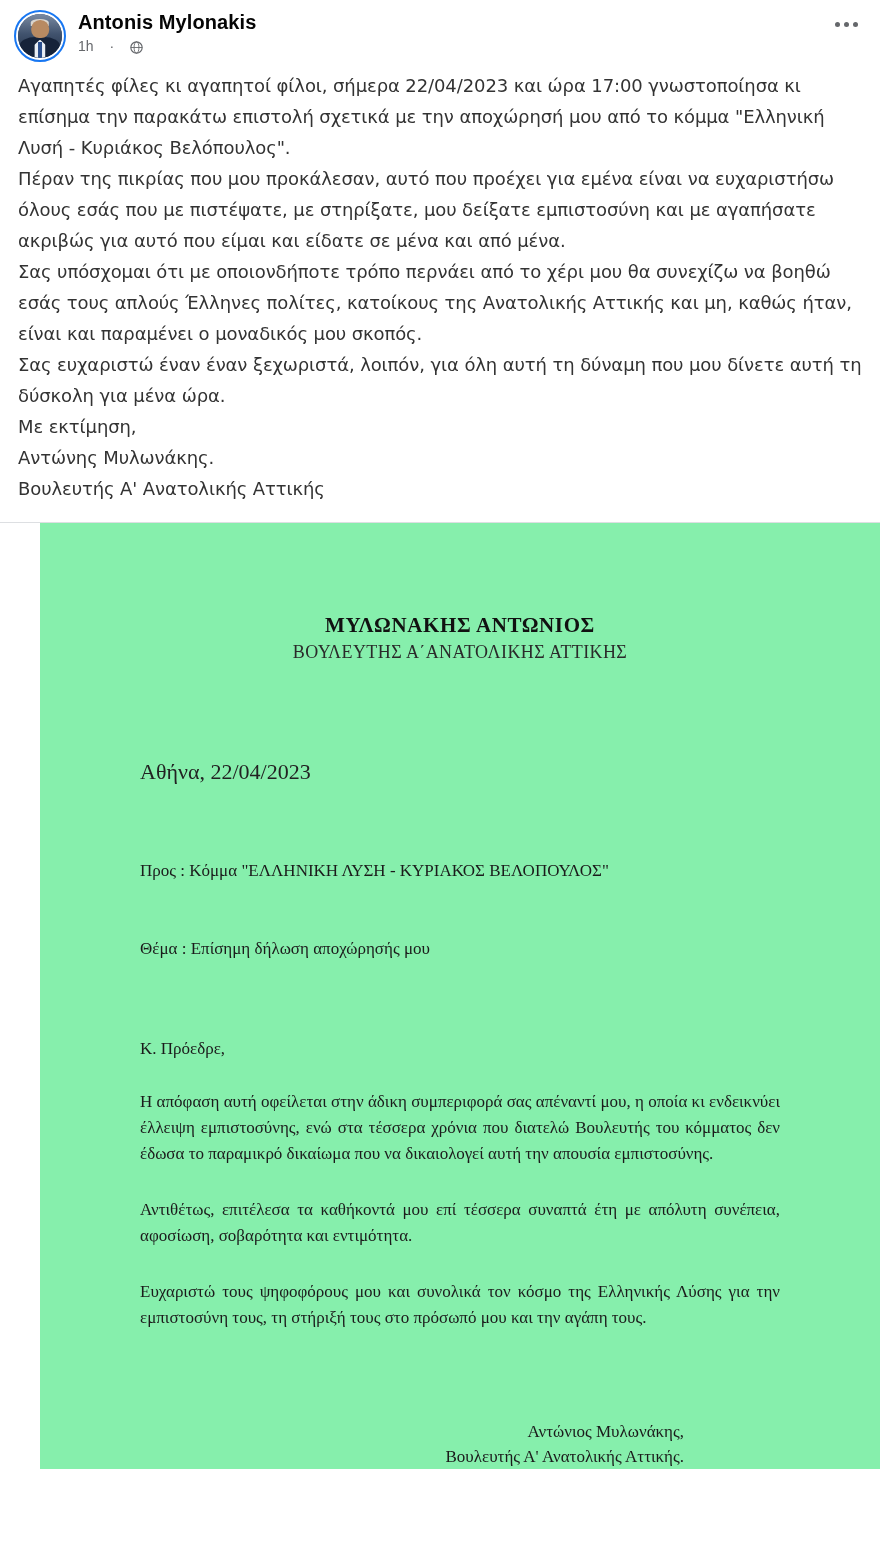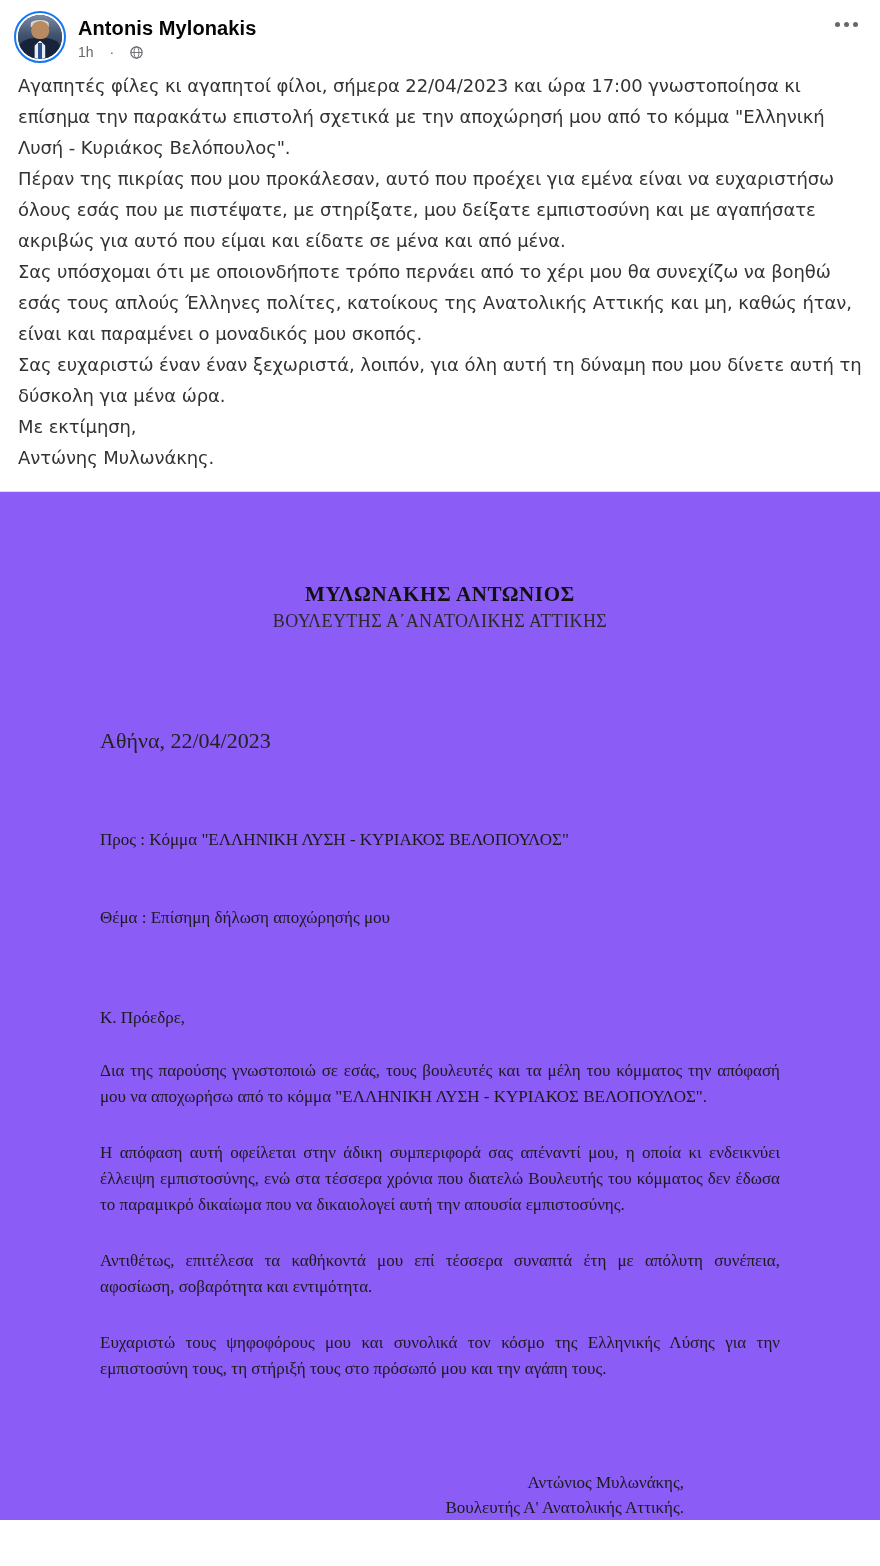--- a/index.html
+++ b/index.html
@@ -14,21 +14,21 @@
     font-family: "Liberation Sans", sans-serif;
     color: #050505;
     overflow: hidden;
     position: relative;
   }
 
   
   .post-header {
     position: relative;
     display: flex;
-    align-items: center;
+    align-items: flex-start;
     padding: 8px 14px 0 14px;
     height: 64px;
   }
   .avatar-wrap {
     width: 52px;
     height: 52px;
     border-radius: 50%;
     border: 2px solid #1877f2;
     padding: 2px;
     flex: 0 0 auto;
@@ -110,25 +110,26 @@
 
   .divider {
     height: 1px;
     background: #dddfe2;
     margin: 18px 0 0 0;
     width: 100%;
   }
 
   
   .letter {
-    background: #8b5cf6;
+    background: #86efac;
     padding: 0;
     position: relative;
     font-family: "Liberation Serif", serif;
     color: #1b1b1b;
+    margin-left: 40px;
   }
   .letter-inner {
     padding: 90px 100px 0 100px;
   }
   .letterhead {
     text-align: center;
     margin-bottom: 0;
   }
   .letterhead-name {
     font-size: 21px;
@@ -218,20 +219,21 @@
   </div>
 </div>
 
 <div class="post-text">
   <p>Αγαπητές φίλες κι αγαπητοί φίλοι, σήμερα 22/04/2023 και ώρα 17:00 γνωστοποίησα κι επίσημα την παρακάτω επιστολή σχετικά με την αποχώρησή μου από το κόμμα "Ελληνική Λυσή - Κυριάκος Βελόπουλος".</p>
   <p>Πέραν της πικρίας που μου προκάλεσαν, αυτό που προέχει για εμένα είναι να ευχαριστήσω όλους εσάς που με πιστέψατε, με στηρίξατε, μου δείξατε εμπιστοσύνη και με αγαπήσατε ακριβώς για αυτό που είμαι και είδατε σε μένα και από μένα.</p>
   <p>Σας υπόσχομαι ότι με οποιονδήποτε τρόπο περνάει από το χέρι μου θα συνεχίζω να βοηθώ εσάς τους απλούς Έλληνες πολίτες, κατοίκους της Ανατολικής Αττικής και μη, καθώς ήταν, είναι και παραμένει ο μοναδικός μου σκοπός.</p>
   <p>Σας ευχαριστώ έναν έναν ξεχωριστά, λοιπόν, για όλη αυτή τη δύναμη που μου δίνετε αυτή τη δύσκολη για μένα ώρα.</p>
   <p>Με εκτίμηση,</p>
   <p>Αντώνης Μυλωνάκης.</p>
+  <p>Βουλευτής Α' Ανατολικής Αττικής</p>
 </div>
 
 <div class="divider"></div>
 
 <div class="letter">
   <div class="letter-inner">
 
     <div class="letterhead">
       <div class="letterhead-name">ΜΥΛΩΝΑΚΗΣ ΑΝΤΩΝΙΟΣ</div>
       <div class="letterhead-title">ΒΟΥΛΕΥΤΗΣ Α΄ΑΝΑΤΟΛΙΚΗΣ ΑΤΤΙΚΗΣ</div>
@@ -239,21 +241,20 @@
 
     <div class="letter-date">Αθήνα, 22/04/2023</div>
 
     <div class="letter-to">Προς : Κόμμα "ΕΛΛΗΝΙΚΗ ΛΥΣΗ - ΚΥΡΙΑΚΟΣ ΒΕΛΟΠΟΥΛΟΣ"</div>
 
     <div class="letter-subject">Θέμα : Επίσημη δήλωση αποχώρησής μου</div>
 
     <div class="letter-salutation">Κ. Πρόεδρε,</div>
 
     <div class="letter-body">
-      <p>Δια της παρούσης γνωστοποιώ σε εσάς, τους βουλευτές και τα μέλη του κόμματος την απόφασή μου να αποχωρήσω από το κόμμα "ΕΛΛΗΝΙΚΗ ΛΥΣΗ - ΚΥΡΙΑΚΟΣ ΒΕΛΟΠΟΥΛΟΣ".</p>
       <p>Η απόφαση αυτή οφείλεται στην άδικη συμπεριφορά σας απέναντί μου, η οποία κι ενδεικνύει έλλειψη εμπιστοσύνης, ενώ στα τέσσερα χρόνια που διατελώ Βουλευτής του κόμματος δεν έδωσα το παραμικρό δικαίωμα που να δικαιολογεί αυτή την απουσία εμπιστοσύνης.</p>
       <p>Αντιθέτως, επιτέλεσα τα καθήκοντά μου επί τέσσερα συναπτά έτη με απόλυτη συνέπεια, αφοσίωση, σοβαρότητα και εντιμότητα.</p>
       <p>Ευχαριστώ τους ψηφοφόρους μου και συνολικά τον κόσμο της Ελληνικής Λύσης για την εμπιστοσύνη τους, τη στήριξή τους στο πρόσωπό μου και την αγάπη τους.</p>
     </div>
 
     <div class="letter-signature">
       <div>Αντώνιος Μυλωνάκης,</div>
       <div>Βουλευτής Α' Ανατολικής Αττικής.</div>
     </div>
 

